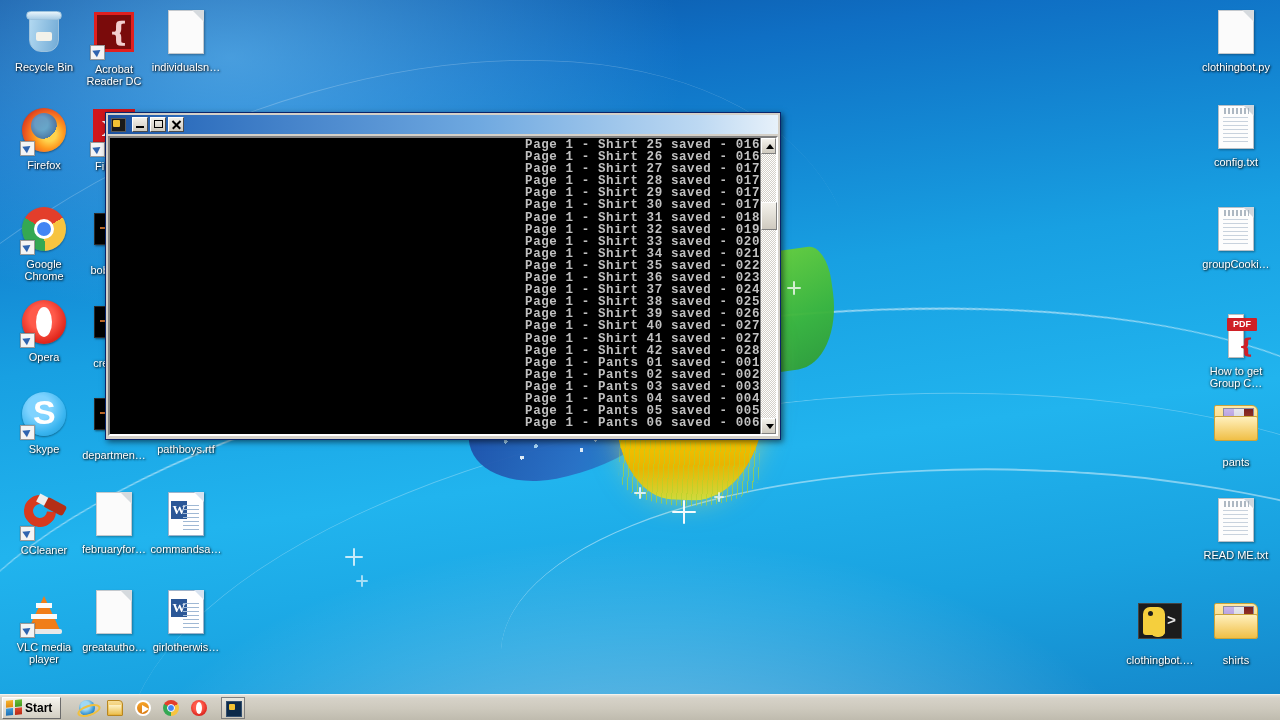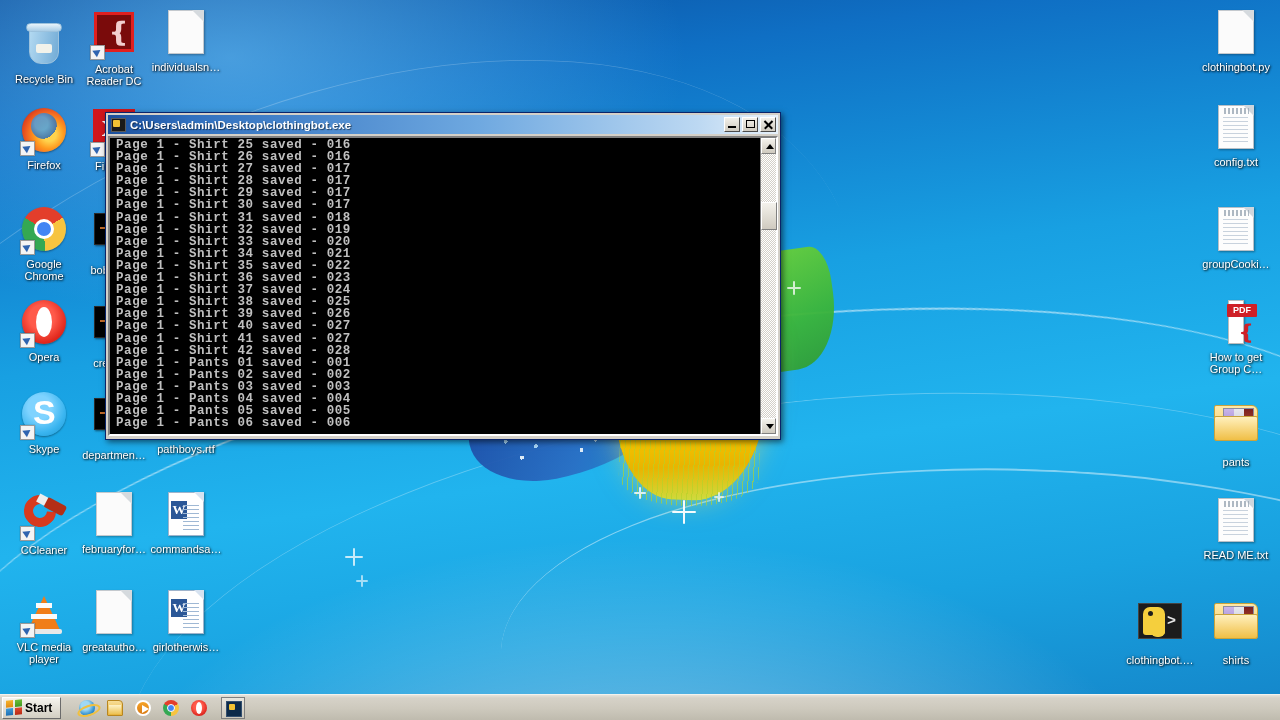--- a/index.html
+++ b/index.html
@@ -161,21 +161,21 @@
       linear-gradient(#e8e8ee,#b9bcd0) 10px 0/10px 27px no-repeat,
       linear-gradient(#7a2020,#d06030) 20px 0/11px 27px no-repeat;
     border:1px solid #8c8ca0;
   }
   .g-folder .front {
     position:absolute; left:0; bottom:0; width:44px; height:25px;
     background:linear-gradient(#fff0bd,#f0bf46); border:1px solid #c9a33c;
     border-radius:2px 2px 3px 3px;
   }
   .g-pdf {
-    width:16px; height:44px; margin:2px auto 0; background:#fff;
+    width:16px; height:44px; margin:16px auto 0; background:#fff;
     border:1px solid #bdbdbd; position:relative; box-shadow:1px 1px 2px rgba(0,0,0,.35);
   }
   .g-pdf .tag {
     position:absolute; left:-2px; top:3px; width:30px; height:13px; background:#cf2027;
     color:#fff; font:bold 9px "Liberation Sans", sans-serif; line-height:13px; text-align:center;
     text-shadow:none; border-radius:1px;
   }
   .g-pdf .a {
     position:absolute; left:9px; top:19px; font:bold 20px "Liberation Serif", serif;
     color:#cf2027; text-shadow:none;
@@ -304,20 +304,21 @@
     border:2px solid; border-color:#808080 #ffffff #ffffff #808080;
     background:#000;
   }
   #cmd-screen {
     flex:1 1 auto; background:#000; overflow:hidden;
     padding:1px 0 0 6px;
     font-family:"Liberation Mono","DejaVu Sans Mono",monospace;
     font-size:12.5px; line-height:12.1px; color:#c0c0c0;
     letter-spacing:.6px; font-weight:bold;
     white-space:pre;
+    text-align:right;
   }
   #cmd-scroll {
     flex:0 0 16px; width:16px; background:
       repeating-conic-gradient(#ffffff 0% 25%, #d4d0c8 0% 50%) 0 0/2px 2px;
     display:flex; flex-direction:column; border-left:1px solid #808080;
   }
   .sb-btn {
     height:16px; flex:0 0 16px; background:linear-gradient(#f4f2ec,#cfcabf);
     border:1px solid; border-color:#ffffff #808080 #808080 #ffffff;
     position:relative; cursor:pointer;
@@ -446,21 +447,21 @@
   <div class="sparkle sp5">
       <i class="h"></i>
       <i class="v"></i>
     </div>
   <div class="sparkle sp6">
       <i class="h"></i>
       <i class="v"></i>
     </div>
 
   <div id="icon-layer">
-      <div class="icon" style="left: 6px; top: 20px;">
+      <div class="icon" style="left: 6px; top: 8px;">
         <div class="glyph">
           <div class="g-recycle">
             <div class="body"></div>
             <div class="paper"></div>
             <div class="lid"></div>
           </div>
         </div>
         <span class="lbl">Recycle Bin</span>
       </div>
       <div class="icon" style="left: 76px; top: 8px;">
@@ -669,21 +670,20 @@
           </div>
         </div>
         <span class="lbl">shirts</span>
       </div>
     </div>
 
 
   <div id="cmdwin">
     <div id="cmd-titlebar">
       <span class="ticon"></span>
-      <span id="cmd-title">C:\Users\admin\Desktop\clothingbot.exe</span>
       <span class="winbtn">
           <i class="m"></i>
         </span>
       <span class="winbtn">
           <i class="sq"></i>
         </span>
       <span class="winbtn">
           <i class="x1"></i>
           <i class="x2"></i>
         </span>

